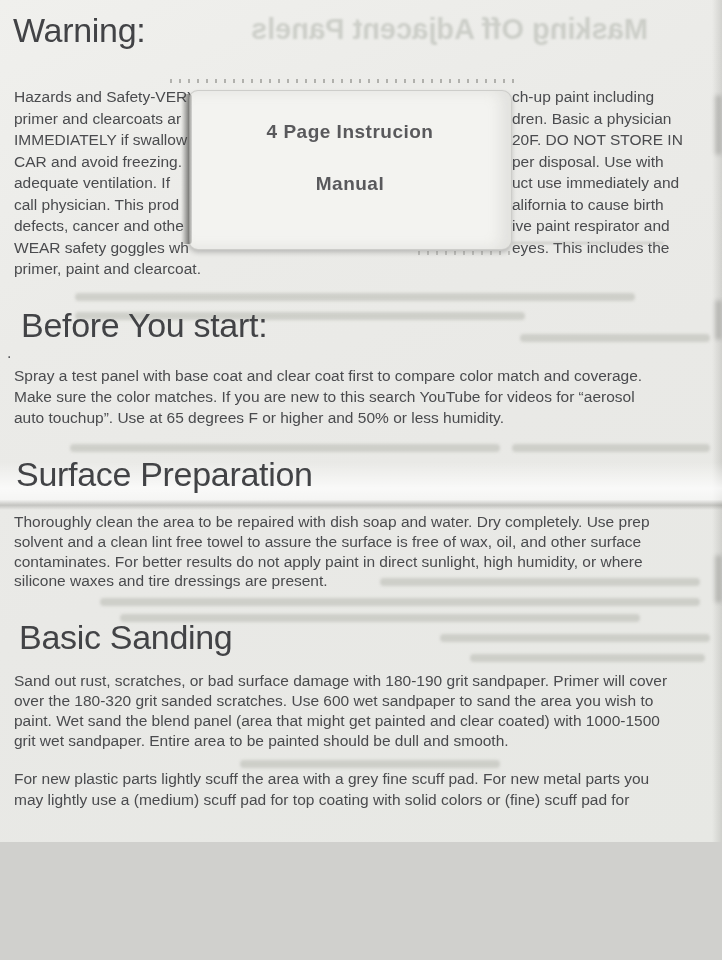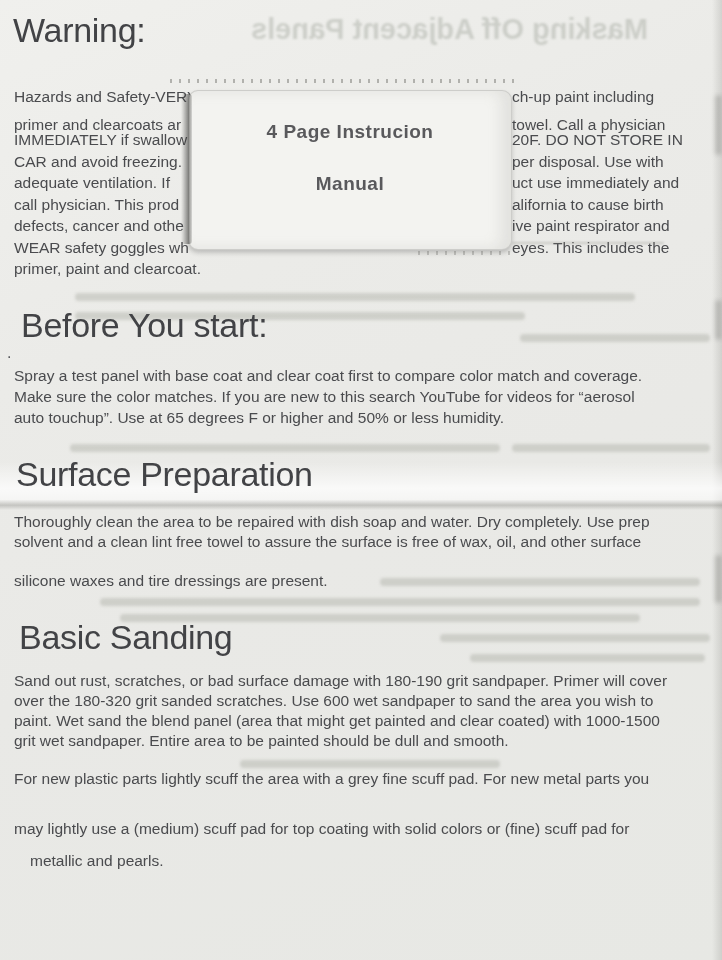--- a/index.html
+++ b/index.html
@@ -1,17 +1,17 @@
 <!DOCTYPE html>
 <html><head>
 <meta charset="utf-8">
 <style>
   html,body{margin:0;padding:0;background:#d0d0cd;}
   .page{
-    position:relative;width:722px;height:960px;overflow:hidden;
+    position:relative;width:722px;height:842px;overflow:hidden;
     font-family:"Liberation Sans",sans-serif;
     background:linear-gradient(155deg,#f0f0ed 0%,#ebebe8 30%,#e9e9e6 55%,#e7e8e4 100%);
   }
   
   .edge-right{position:absolute;top:0;right:0;width:10px;height:960px;
     background:linear-gradient(to right,rgba(120,120,115,0),rgba(120,120,115,0.22));z-index:1;}
   .edge-smudge{position:absolute;right:0;width:7px;border-radius:3px;
     background:rgba(100,100,96,0.28);filter:blur(2px);z-index:1;}
   .crease{position:absolute;left:0;width:722px;z-index:1;
     background:linear-gradient(180deg,rgba(255,255,255,0) 0%,rgba(255,255,255,0.75) 55%,rgba(255,255,255,0.55) 78%,rgba(108,108,103,0.30) 90%,rgba(108,108,103,0) 100%);}
@@ -71,23 +71,23 @@
   <div class="ghost" style="left:440px;top:634px;width:270px;"></div>
   <div class="ghost" style="left:470px;top:654px;width:235px;"></div>
   <div class="ghost" style="left:240px;top:760px;width:260px;"></div>
 
   <div class="h" style="top:11px;left:13px;">Warning:</div>
 
   <div class="wrow" style="top:88px">
       <span class="wl">Hazards and Safety-VERY</span>
       <span class="wr">ch-up paint including</span>
     </div>
-  <div class="wrow" style="top:116px">
+  <div class="wrow" style="top:110px">
       <span class="wl">primer and clearcoats ar</span>
-      <span class="wr">towel. Call a physician</span>
+      <span class="wr">dren. Basic a physician</span>
     </div>
   <div class="wrow" style="top:131px">
       <span class="wl">IMMEDIATELY if swallow</span>
       <span class="wr">20F. DO NOT STORE IN</span>
     </div>
   <div class="wrow" style="top:153px">
       <span class="wl">CAR and avoid freezing.</span>
       <span class="wr">per disposal. Use with</span>
     </div>
   <div class="wrow" style="top:174px">
@@ -122,25 +122,26 @@
 
   <div class="h" style="top:306px;left:21px;">Before You start:</div>
   <div class="stray">.</div>
   <div class="bline" style="top:367px;">Spray a test panel with base coat and clear coat first to compare color match and coverage.</div>
   <div class="bline" style="top:388px;">Make sure the color matches.  If you are new to this search YouTube for videos for “aerosol</div>
   <div class="bline" style="top:409px;">auto touchup”.  Use at 65 degrees F or higher and 50% or less humidity.</div>
 
   <div class="h" style="top:455px;left:16px;text-align:right;">Surface Preparation</div>
   <div class="bline" style="top:513px;">Thoroughly clean the area to be repaired with dish soap and water.  Dry completely. Use prep</div>
   <div class="bline" style="top:533px;">solvent and a clean lint free towel to assure the surface is free of wax, oil, and other surface</div>
+  <div class="bline" style="top:553px;">contaminates. For better results do not apply paint in direct sunlight, high humidity, or where</div>
   <div class="bline" style="top:572px;">silicone waxes and tire dressings are present.</div>
 
   <div class="h" style="top:618px;left:19px;text-align:right;">Basic Sanding</div>
   <div class="bline" style="top:672px;">Sand out rust, scratches, or bad surface damage with 180-190 grit sandpaper. Primer will cover</div>
   <div class="bline" style="top:692px;">over the 180-320 grit sanded scratches. Use 600 wet sandpaper to sand the area you wish to</div>
   <div class="bline" style="top:712px;">paint. Wet sand the blend panel (area that might get painted and clear coated) with 1000-1500</div>
   <div class="bline" style="top:732px;">grit wet sandpaper. Entire area to be painted should be dull and smooth.</div>
 
   <div class="bline" style="top:770px;">For new plastic parts lightly scuff the area with a grey fine scuff pad. For new metal parts you</div>
-  <div class="bline" style="top:820px;">may lightly use a (medium) scuff pad for top coating with solid colors or (fine) scuff pad for</div>
+  <div class="bline" style="top:791px;">may lightly use a (medium) scuff pad for top coating with solid colors or (fine) scuff pad for</div>
   <div class="bline" style="top:852px;margin-left:16px;">metallic and pearls.</div>
 
 </div>
 
 </body></html>

